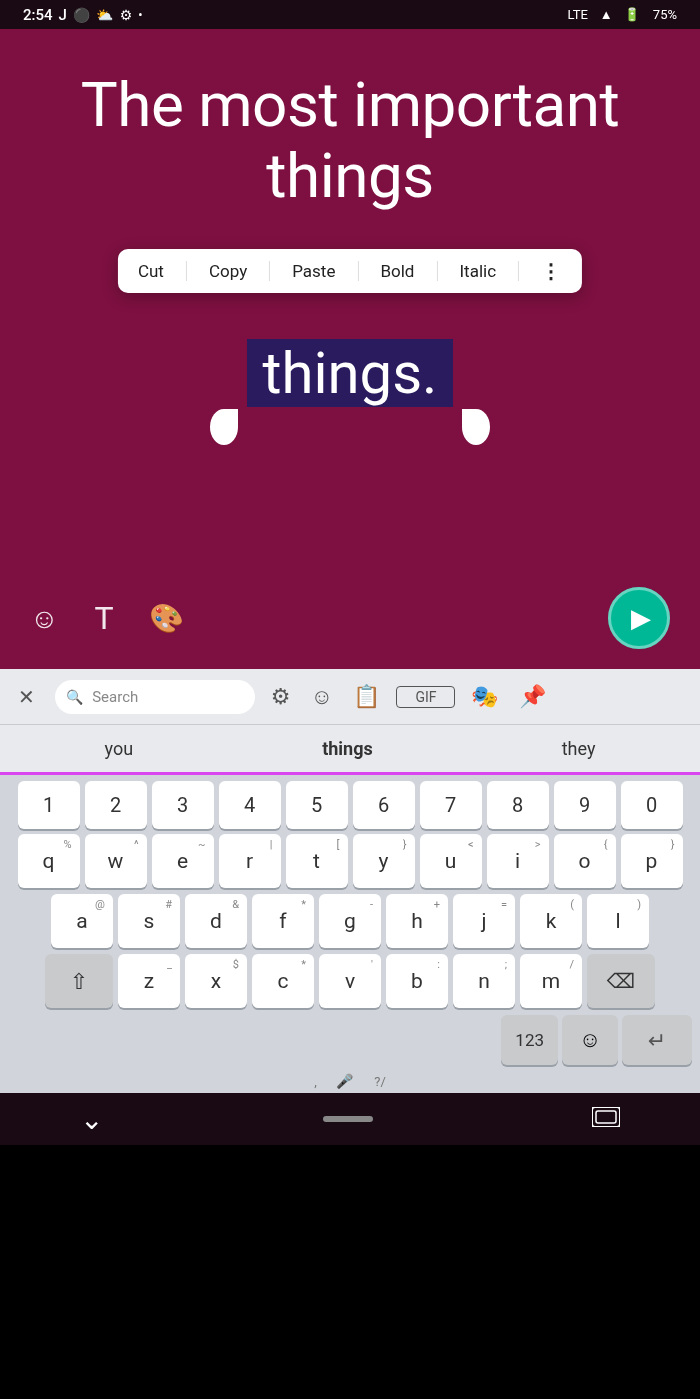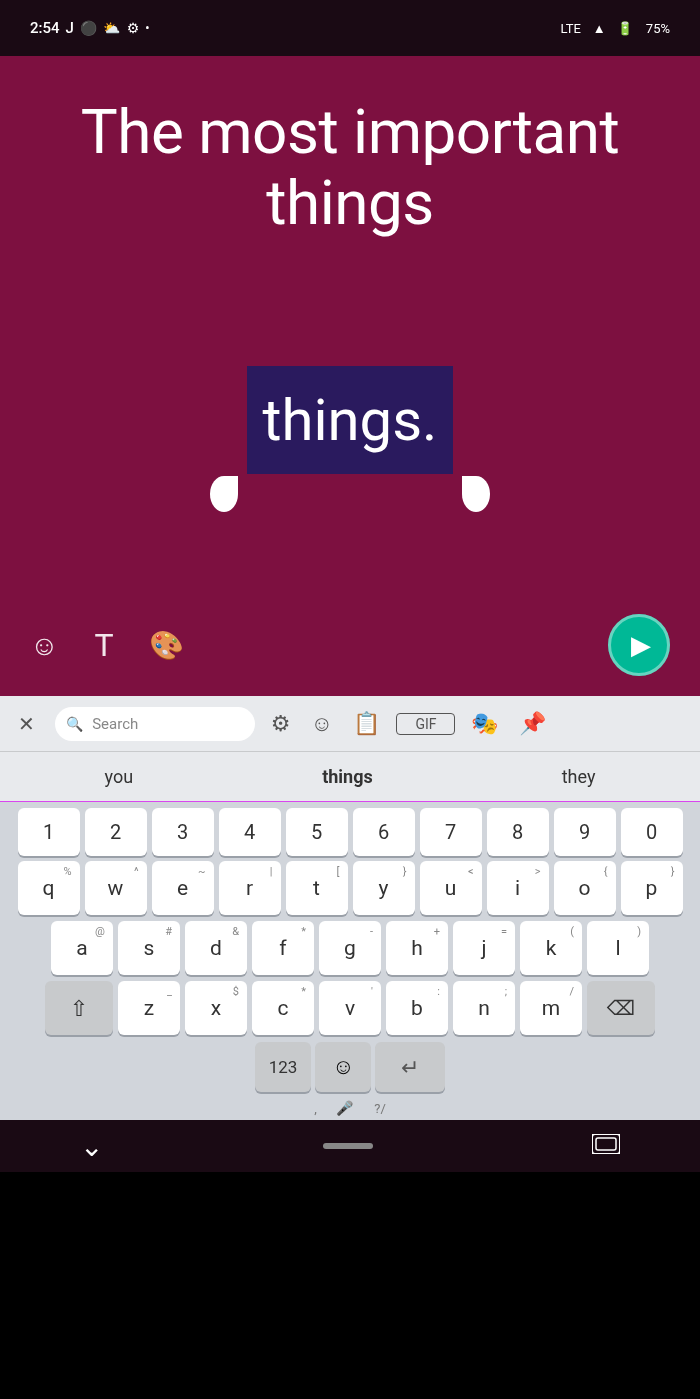--- a/index.html
+++ b/index.html
@@ -9,25 +9,25 @@
       overflow: hidden;
       font-family: 'Roboto', Arial, sans-serif;
       background: #000;
       display: flex;
       flex-direction: column;
     }
 
     
     .status-bar {
       background: #1a0a14;
-      height: 56px;
+      height: 29px;
       display: flex;
       align-items: center;
       justify-content: space-between;
-      padding: 0 30px;
+      padding: 0 23px;
       flex-shrink: 0;
     }
     .status-left {
       display: flex;
       align-items: center;
       gap: 6px;
       color: #fff;
       font-size: 15px;
       font-weight: 500;
     }
@@ -103,21 +103,21 @@
       display: flex;
       flex-direction: column;
       align-items: center;
       z-index: 2;
     }
     .selected-text {
       background: #2a1a5e;
       color: #fff;
       font-size: 58px;
       font-weight: 400;
-      padding: 20px 16px;
+      padding: 0 16px;
       text-align: left;
     }
     .selection-handles {
       display: flex;
       justify-content: space-between;
       width: 280px;
       margin-top: 2px;
     }
     .handle {
       width: 28px;
@@ -226,21 +226,21 @@
     }
 
     
     .kb-suggestions {
       background: #e8eaed;
       height: 50px;
       display: flex;
       align-items: center;
       justify-content: space-around;
       padding: 0 10px;
-      border-bottom: 1px solid #d946ef;
+      border-bottom: 3px solid #d946ef;
     }
     .suggestion {
       font-size: 18px;
       color: #333;
       padding: 6px 20px;
       cursor: pointer;
     }
     .suggestion.bold {
       font-weight: 700;
     }
@@ -296,21 +296,21 @@
       justify-content: center;
       padding: 3px 4px;
       gap: 5px;
       background: #d1d5db;
     }
 
     
     .kb-bottom-row {
       display: flex;
       align-items: center;
-      justify-content: center;
+      justify-content: flex-end;
       padding: 4px 8px;
       background: #d1d5db;
       gap: 4px;
     }
     .mode-key {
       background: #c8cacc;
       border-radius: 6px;
       box-shadow: 0 2px 0 #9aa0a8;
       height: 50px;
       padding: 0 14px;
@@ -409,20 +409,33 @@
     <span>75%</span>
   </div>
 </div>
 
 <div class="editor-area" style="height: 640px; flex: none;">
 
   <div class="main-text">
     <span>The most important things</span>
   </div>
 
+  <div class="context-menu">
+    <span class="context-menu-item">Cut</span>
+    <span class="separator-line"></span>
+    <span class="context-menu-item">Copy</span>
+    <span class="separator-line"></span>
+    <span class="context-menu-item">Paste</span>
+    <span class="separator-line"></span>
+    <span class="context-menu-item">Bold</span>
+    <span class="separator-line"></span>
+    <span class="context-menu-item">Italic</span>
+    <span class="separator-line"></span>
+    <span class="context-menu-dots">⋮</span>
+  </div>
 
   <div class="selected-text-wrapper">
     <div class="selected-text">things.</div>
     <div class="selection-handles">
       <div class="handle handle-left"></div>
       <div class="handle handle-right"></div>
     </div>
   </div>
 
   <div class="bottom-toolbar">

